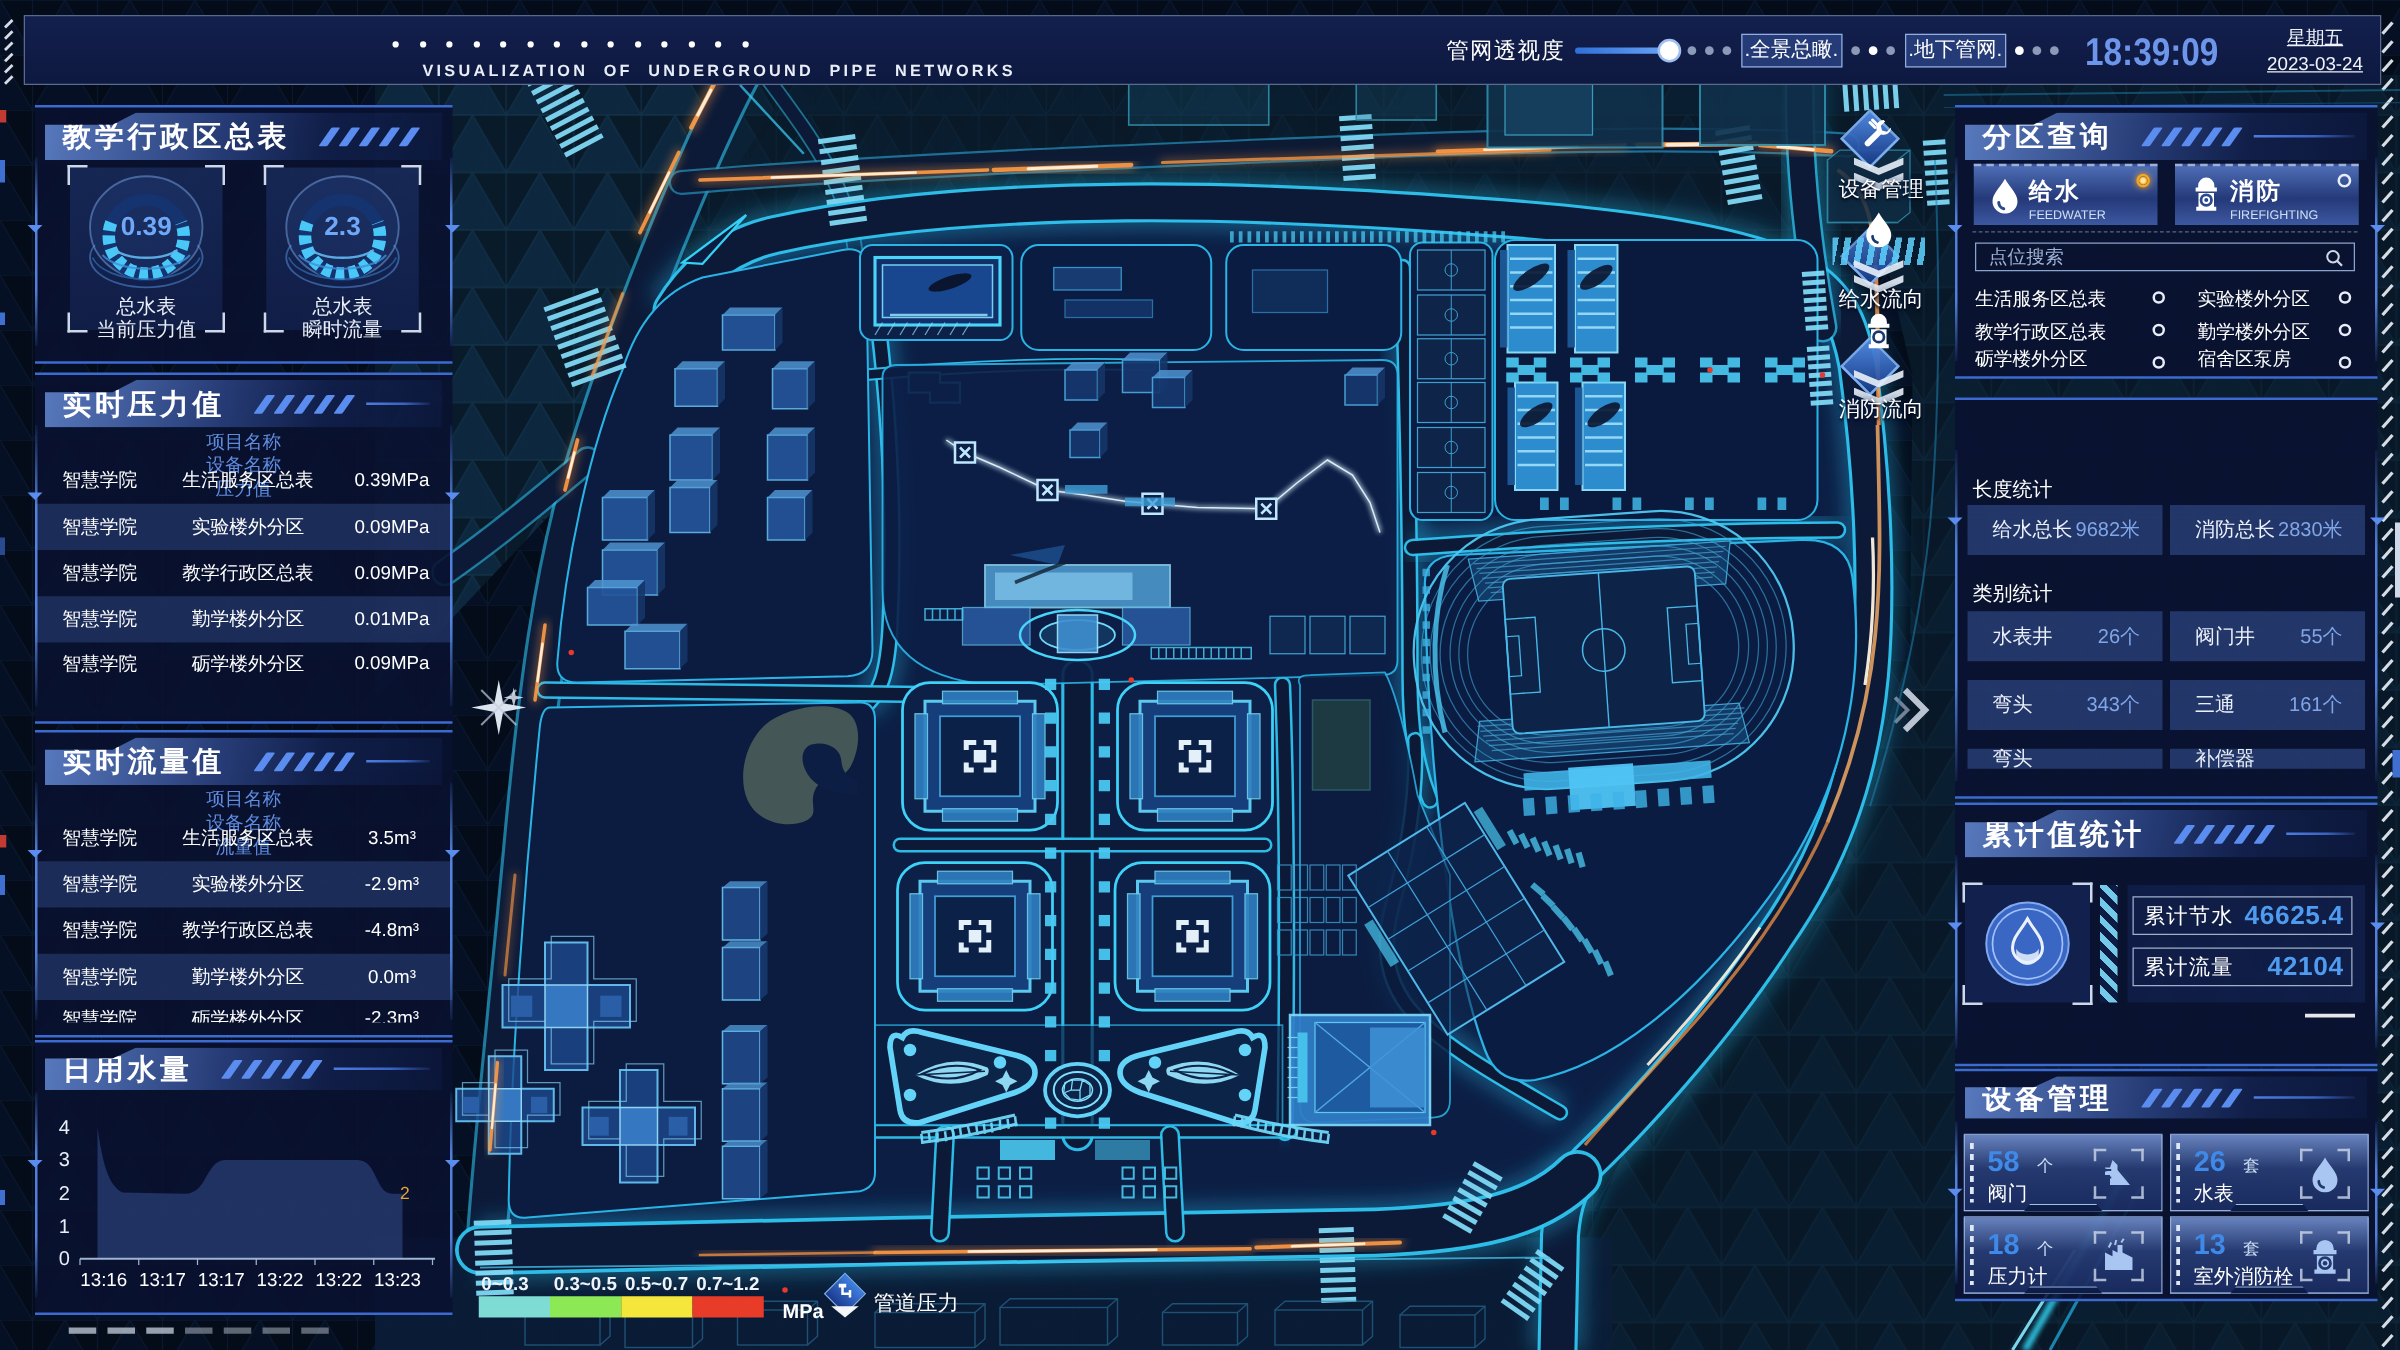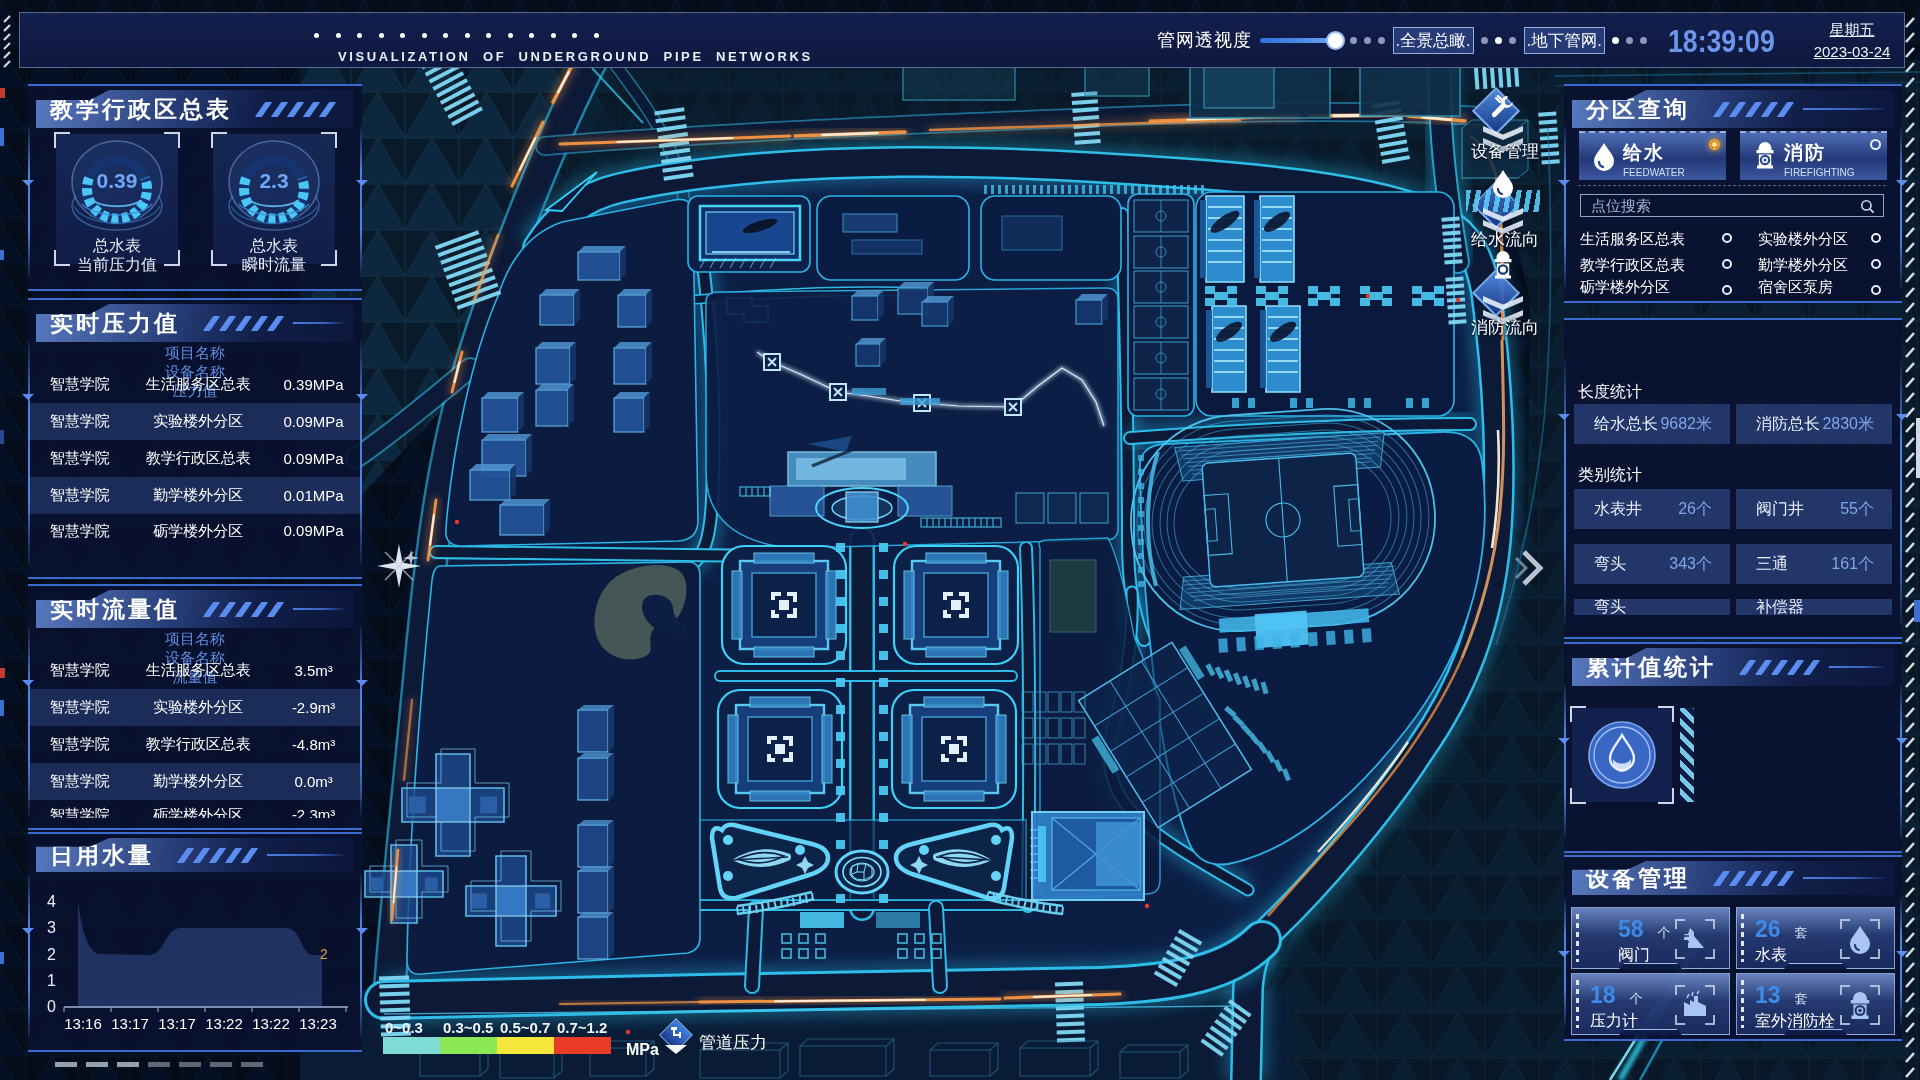--- a/index.html
+++ b/index.html
@@ -1681,37 +1681,48 @@
         <circle cx="42" cy="42" r="28" fill="none" stroke="#9fc0f8" stroke-width="1.4"></circle>
         <path d="M42 22 C47 31 54 37 54 45 A12 12 0 0 1 30 45 C30 37 37 31 42 22 Z" fill="none" stroke="#eaf2ff" stroke-width="2.4"></path>
         <path d="M33 46 C36 52 48 52 51 46 L51 50 A9 9 0 0 1 33 50 Z" fill="#eaf2ff" opacity="0.85"></path>
       </svg>
       <b class="bc"></b>
     </div>
     
     <div class="stripes" style="left:116px; top:64px;"></div>
     
     
+    <div style="position:absolute; left:138px; top:64px; width:190px; height:94px; background:rgba(25,45,100,0.45);">
+      <div class="vbox" style="top:9px;">
+          <span>累计节水</span>
+          <b>46625.4</b>
+        </div>
+      <div class="vbox" style="top:50px;">
+          <span>累计流量</span>
+          <b>42104</b>
+        </div>
+      <div style="position:absolute; right:8px; bottom:-12px; width:40px; border-top:3px solid #fff; opacity:0.9;"></div>
+    </div>
   </div>
 
   <div class="panel" style="left:1564px; top:855px; width:338px; height:186px;"><i class="ptri"></i>
     
     <div class="ptitle" style="height:34px;">
         <span class="t">设备管理</span>
         <div class="slashes">
           <i></i>
           <i></i>
           <i></i>
           <i></i>
           <i></i>
         </div>
         <div class="ln"></div>
       </div>
     
-    <div class="dcard" style="left:7px; top:50px;padding-left:28px;">
+    <div class="dcard" style="left:7px; top:50px;">
       <div class="dtx">
           <p>
             <b>58</b>
             <span>个</span>
           </p>
           <p class="dn">阀门</p>
         </div>
       <div class="dic">
           <svg width="30" height="30" viewBox="0 0 30 30">
             <path d="M10 4 L14 8 L14 12 L24 24 L8 24 L8 16 L4 16 L4 10 L8 10 Z" fill="#a9c6f2"></path>

